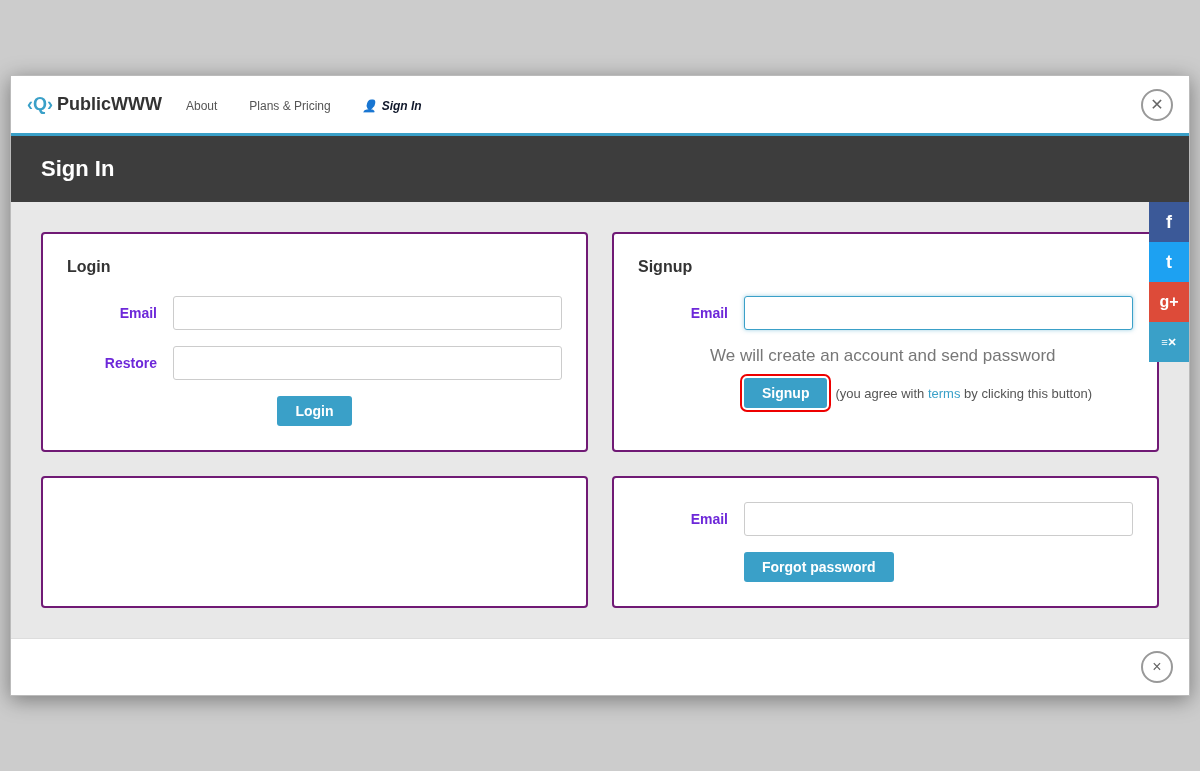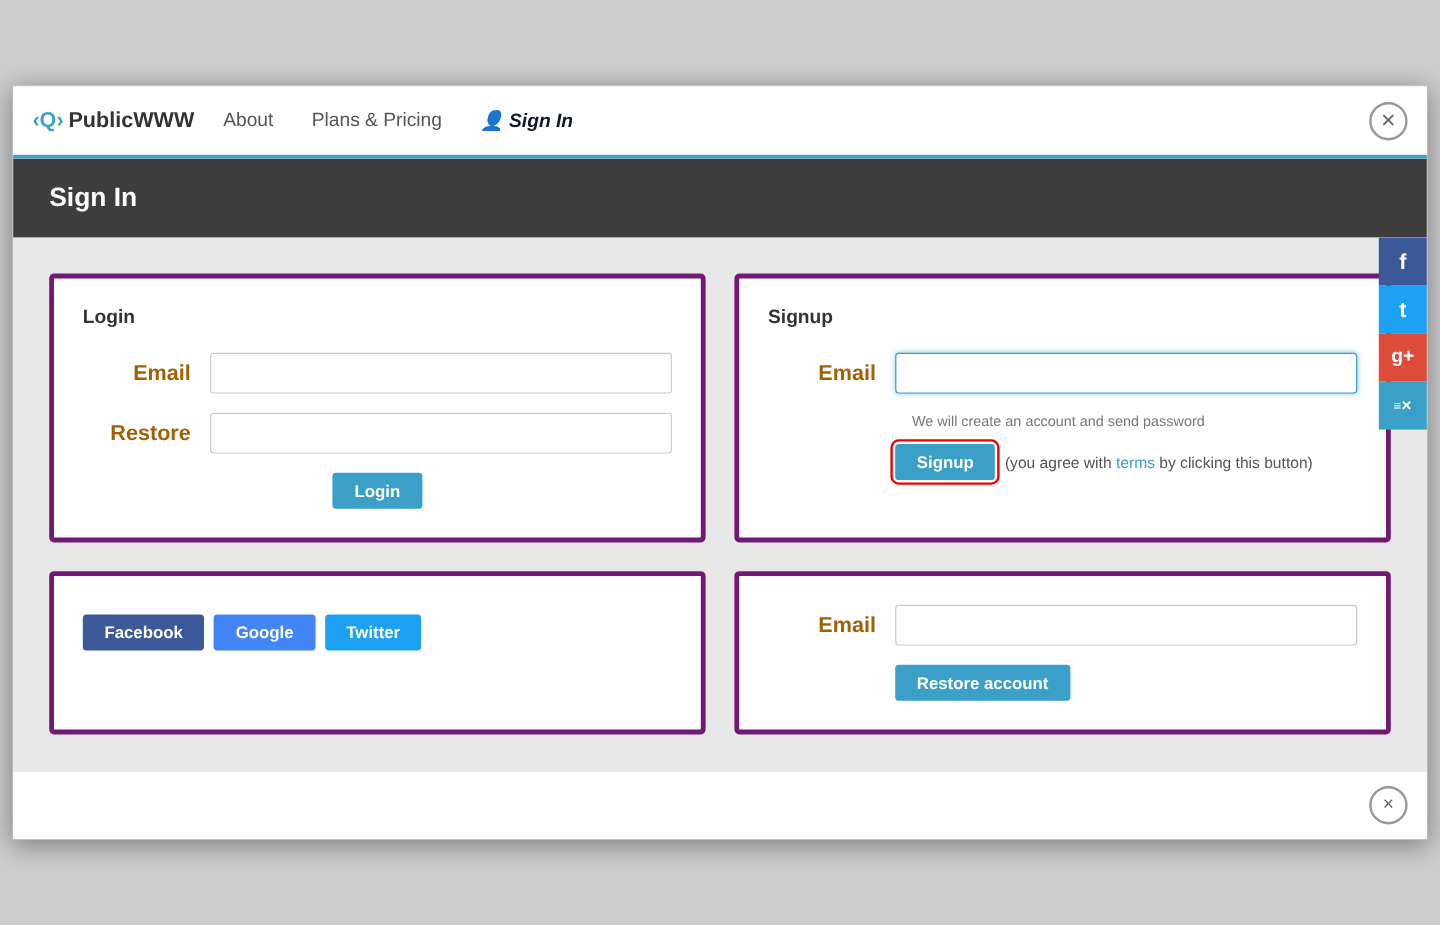--- a/index.html
+++ b/index.html
@@ -46,21 +46,21 @@
     }
     .nav-links {
       display: flex;
       align-items: center;
       gap: 32px;
       list-style: none;
     }
     .nav-links li a {
       text-decoration: none;
       color: #555;
-      font-size: 16px;
+      font-size: 12px;
       margin-top: 16px;
     }
     .nav-links li a.active {
       color: #0f172a;
       font-weight: bold;
       font-style: italic;
     }
     .nav-links li a .user-icon {
       margin-right: 4px;
     }
@@ -99,21 +99,21 @@
       padding: 30px;
       display: grid;
       grid-template-columns: 1fr 1fr;
       gap: 24px;
       position: relative;
     }
 
     
     .card {
       background: #fff;
-      border: 4px solid #701a75;
+      border: 2px solid #701a75;
       border-radius: 4px;
       padding: 24px;
     }
     .card h2 {
       font-size: 16px;
       font-weight: bold;
       color: #333;
       margin-bottom: 20px;
     }
 
@@ -121,39 +121,39 @@
     .form-row {
       display: flex;
       align-items: center;
       margin-bottom: 16px;
     }
     .form-row label {
       width: 90px;
       text-align: right;
       margin-right: 16px;
       font-weight: bold;
-      color: #a16207;
-      font-size: 18px;
+      color: #6d28d9;
+      font-size: 14px;
     }
     .form-row input[type="text"],
     .form-row input[type="email"],
     .form-row input[type="password"] {
       flex: 1;
       height: 34px;
       border: 1px solid #ccc;
       border-radius: 3px;
       padding: 0 8px;
       font-size: 14px;
       outline: none;
     }
 
     .form-hint {
-      font-size: 12px;
+      font-size: 17px;
       color: #777;
-      margin-left: 120px;
+      margin-left: 72px;
       margin-bottom: 12px;
     }
 
     
     .signup-email-input {
       border: 1px solid #3aa0c8 !important;
       box-shadow: 0 0 4px rgba(58,160,200,0.5) !important;
     }
 
     .form-action-row {
@@ -319,34 +319,29 @@
         <button class="btn btn-primary signup-btn-highlighted">Signup</button>
         <span class="terms-text">
           <span>(you agree with</span>
           <a href="#">terms</a>
           <span>by clicking this button)</span>
         </span>
       </div>
     </div>
 
     <div class="card">
-      <div class="social-login">
-        <button class="btn btn-facebook">Facebook</button>
-        <button class="btn btn-google">Google</button>
-        <button class="btn btn-twitter">Twitter</button>
-      </div>
     </div>
 
     <div class="card">
       <div class="form-row">
         <label>Email</label>
         <input type="email" style="">
       </div>
       <div style="margin-left: 106px;">
-        <button class="btn btn-primary">Restore account</button>
+        <button class="btn btn-primary">Forgot password</button>
       </div>
     </div>
 
     <div class="social-sidebar">
       <div class="social-sidebar-icon social-fb">
         <span>f</span>
       </div>
       <div class="social-sidebar-icon social-tw">
         <span>t</span>
       </div>

